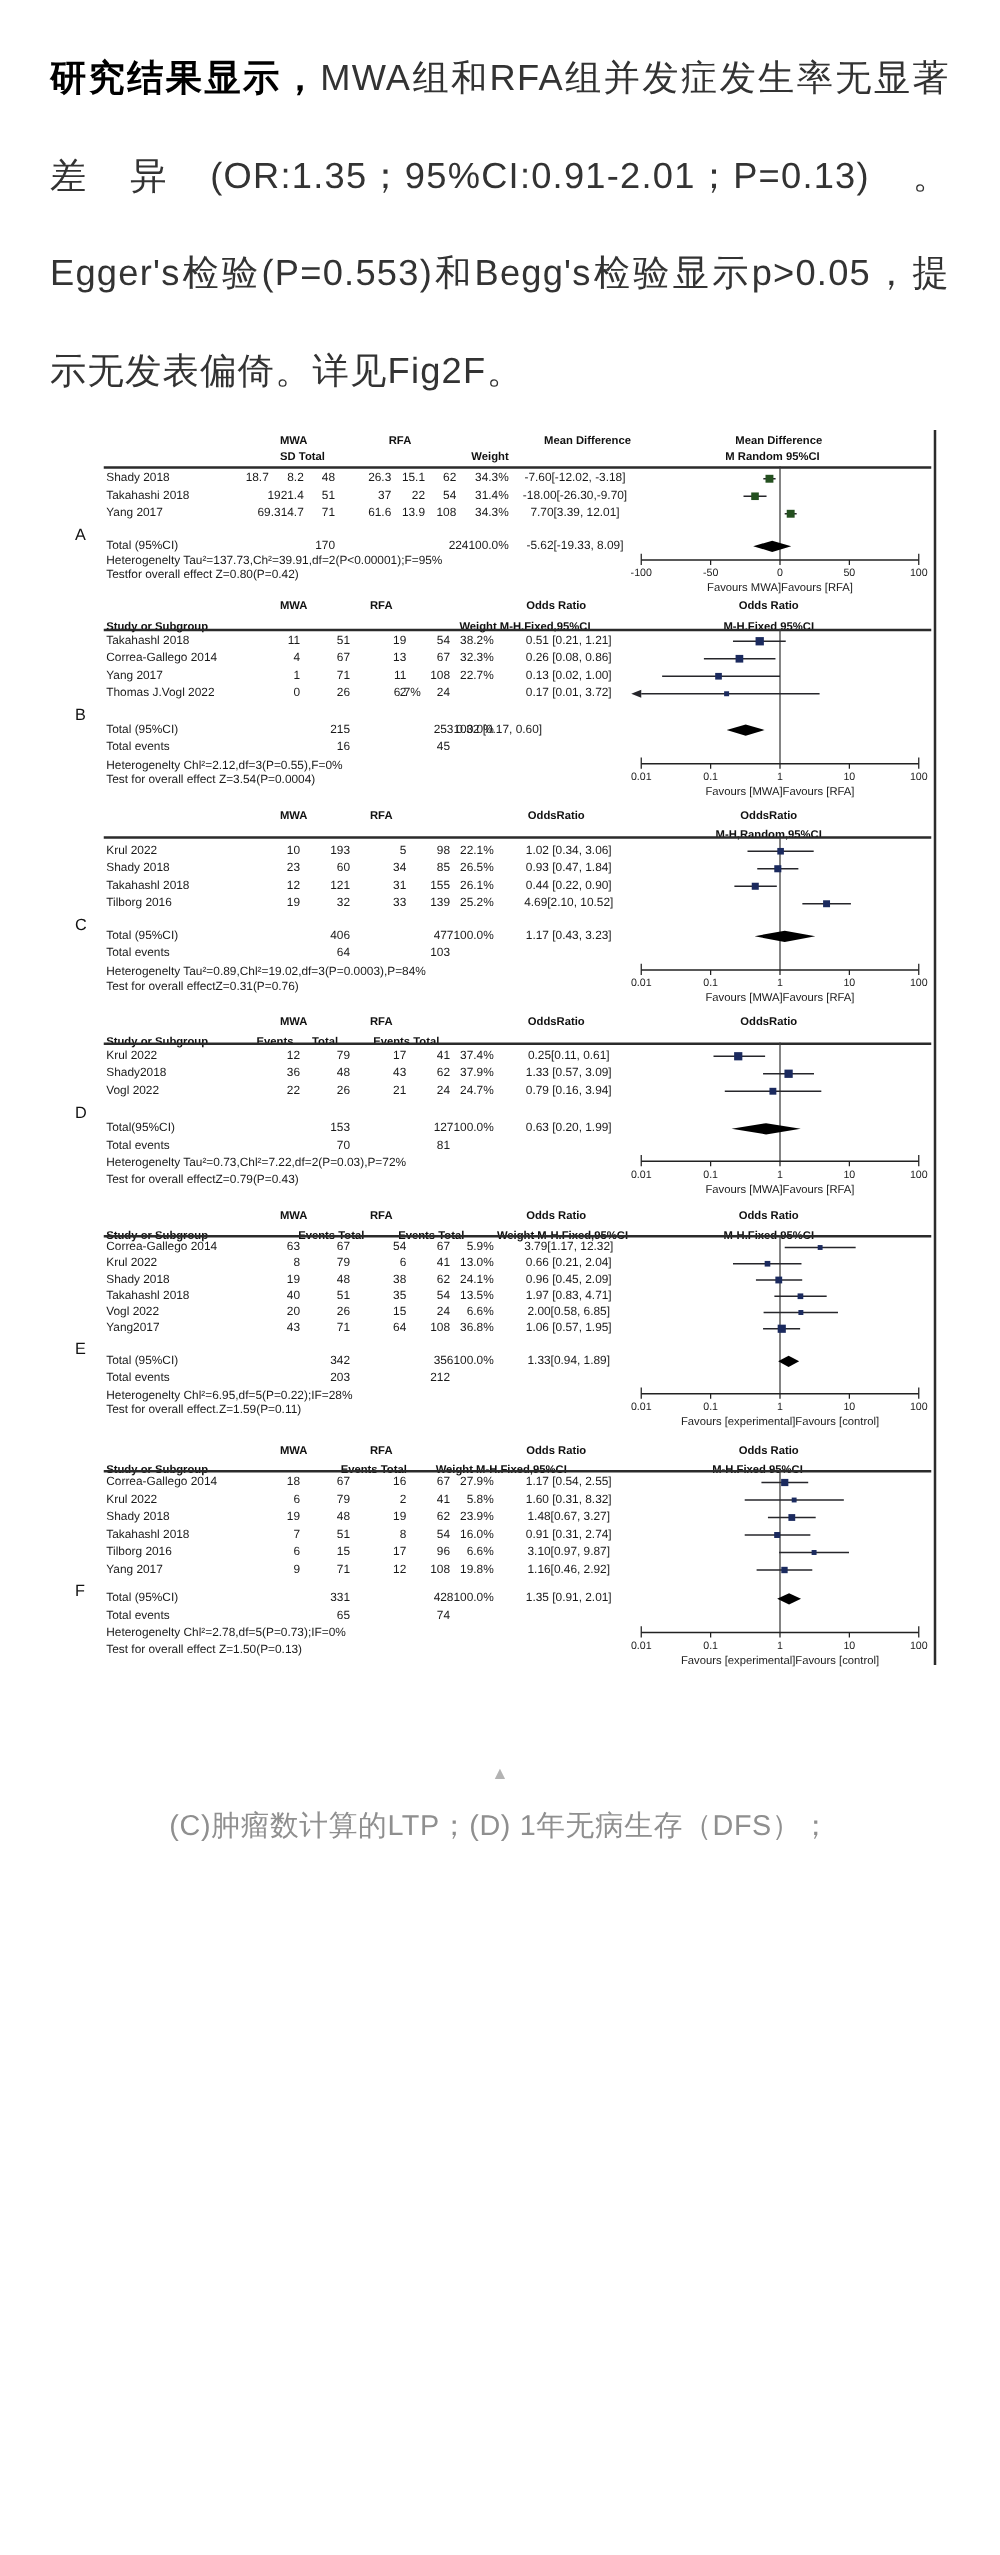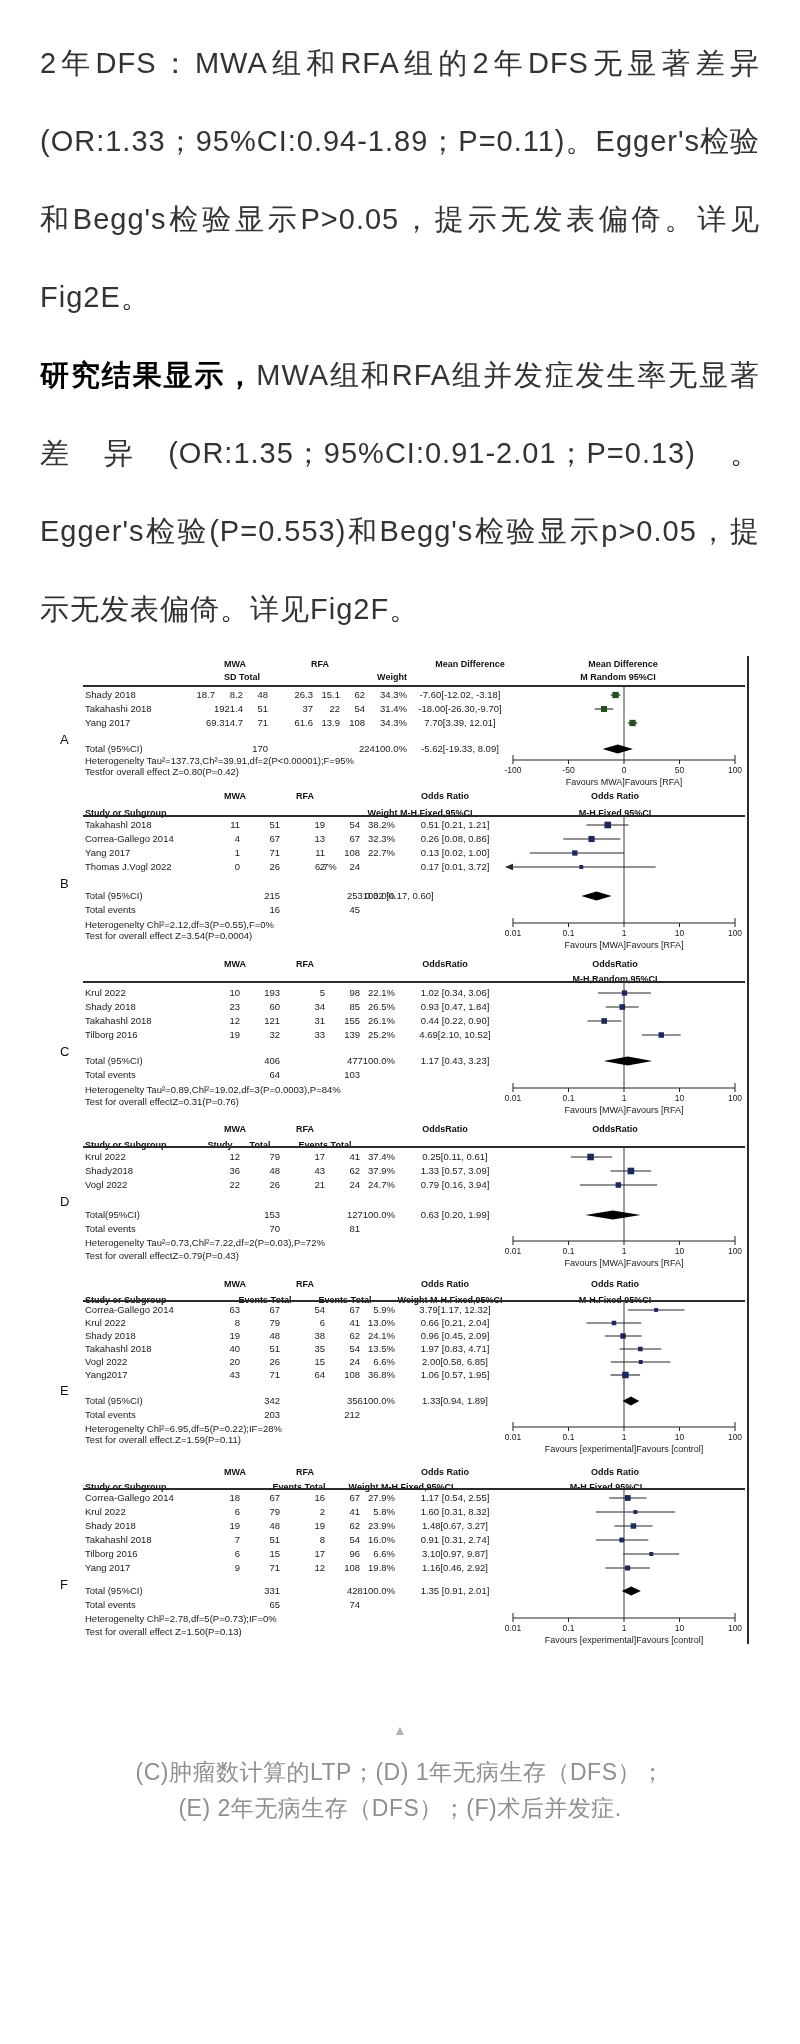--- a/index.html
+++ b/index.html
@@ -31,21 +31,20 @@
   .panel svg text{font-family:"Liberation Sans","DejaVu Sans",sans-serif;fill:#1a1a1a;}
   
   .triangle{text-align:center;color:#b3b3b3;font-size:14px;line-height:16px;margin-top:68px;}
   .caption{margin-top:16px;text-align:center;font-size:23px;line-height:36px;color:#8f8f8f;letter-spacing:0.5px;}
 </style>
 </head>
 <body>
 
 <div class="page">
 
-  <p class="body-text">2年DFS：MWA组和RFA组的2年DFS无显著差异(OR:1.33；95%CI:0.94-1.89；P=0.11)。Egger's检验和Begg's检验显示P&gt;0.05，提示无发表偏倚。详见Fig2E。</p>
 
 
   <p class="body-text"><span class="lead">研究结果显示，</span><span>MWA组和RFA组并发症发生率无显著差异(OR:1.35；95%CI:0.91-2.01；P=0.13)。Egger's检验(P=0.553)和Begg's检验显示p&gt;0.05，提示无发表偏倚。详见Fig2F。</span></p>
 
   <div class="figure" id="forest-figure">
     <div class="fig-right-border"></div>
   <div class="panel" style="top: 5px; height: 132px;">
         <div class="ft pletter" style="top: 75px; left: 5px;">A</div>
         <div class="ft fh" style="top: 0px; left: 90px; width: 180px; text-align: center;">MWA</div>
         <div class="ft fh" style="top: 0px; left: 175px; width: 180px; text-align: center;">RFA</div>
@@ -252,21 +251,21 @@
           <polygon points="108.65749928466705,102 132.78431532691198,97.5 157.26073998937622,102 132.78431532691198,106.5" fill="#000"></polygon>
         </svg>
       </div>
       <div class="panel" style="top: 470px; height: 150px;">
         <div class="ft pletter" style="top: 72px; left: 5px;">D</div>
         <div class="ft fh" style="top: 0px; left: 90px; width: 180px; text-align: center;">MWA</div>
         <div class="ft fh" style="top: 0px; left: 160px; width: 180px; text-align: center;">RFA</div>
         <div class="ft fh" style="top: 0px; left: 300px; width: 180px; text-align: center;">OddsRatio</div>
         <div class="ft fh" style="top: 0px; left: 470px; width: 180px; text-align: center;">OddsRatio</div>
         <div class="ft fh" style="top: 16px; left: 30px;">Study or Subgroup</div>
-        <div class="ft fh" style="top: 16px; left: 75px; width: 180px; text-align: center;">Study</div>
+        <div class="ft fh" style="top: 16px; left: 75px; width: 180px; text-align: center;">Events</div>
         <div class="ft fh" style="top: 16px; left: 115px; width: 180px; text-align: center;">Total</div>
         <div class="ft fh" style="top: 16px; left: 180px; width: 180px; text-align: center;">Events Total</div>
         <div class="frule" style="top: 22px;"></div>
         <div class="ft frow" style="top: 27px; left: 30px;">Krul 2022</div>
         <div class="ft frow" style="top: 27px; left: 105px; width: 80px; text-align: right;">12</div>
         <div class="ft frow" style="top: 27px; left: 145px; width: 80px; text-align: right;">79</div>
         <div class="ft frow" style="top: 27px; left: 190px; width: 80px; text-align: right;">17</div>
         <div class="ft frow" style="top: 27px; left: 225px; width: 80px; text-align: right;">41</div>
         <div class="ft frow" style="top: 27px; left: 260px; width: 80px; text-align: right;">37.4%</div>
         <div class="ft frow" style="top: 27px; left: 310px; width: 180px; text-align: center;">0.25[0.11, 0.61]</div>
@@ -498,16 +497,15 @@
           <rect x="130.03591840209398" y="98.4585" width="5.083" height="5.083" fill="#1b2a5e"></rect>
           <polygon points="126.7267972738207,124 136.23352415147284,119.5 145.8273811868371,124 136.23352415147284,128.5" fill="#000"></polygon>
         </svg>
       </div>
     </div>
 
   <div class="triangle">▲</div>
 
   <div class="caption">
     <div>(C)肿瘤数计算的LTP；(D) 1年无病生存（DFS）；</div>
-    <div>(E) 2年无病生存（DFS）；(F)术后并发症.</div>
   </div>
 
 </div>
 
 </body></html>

